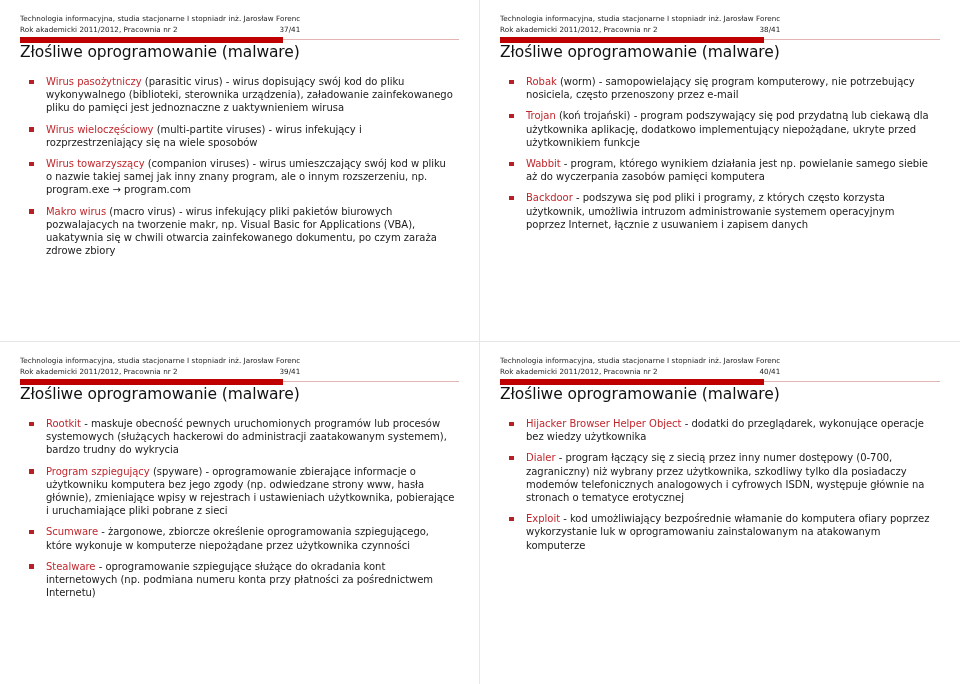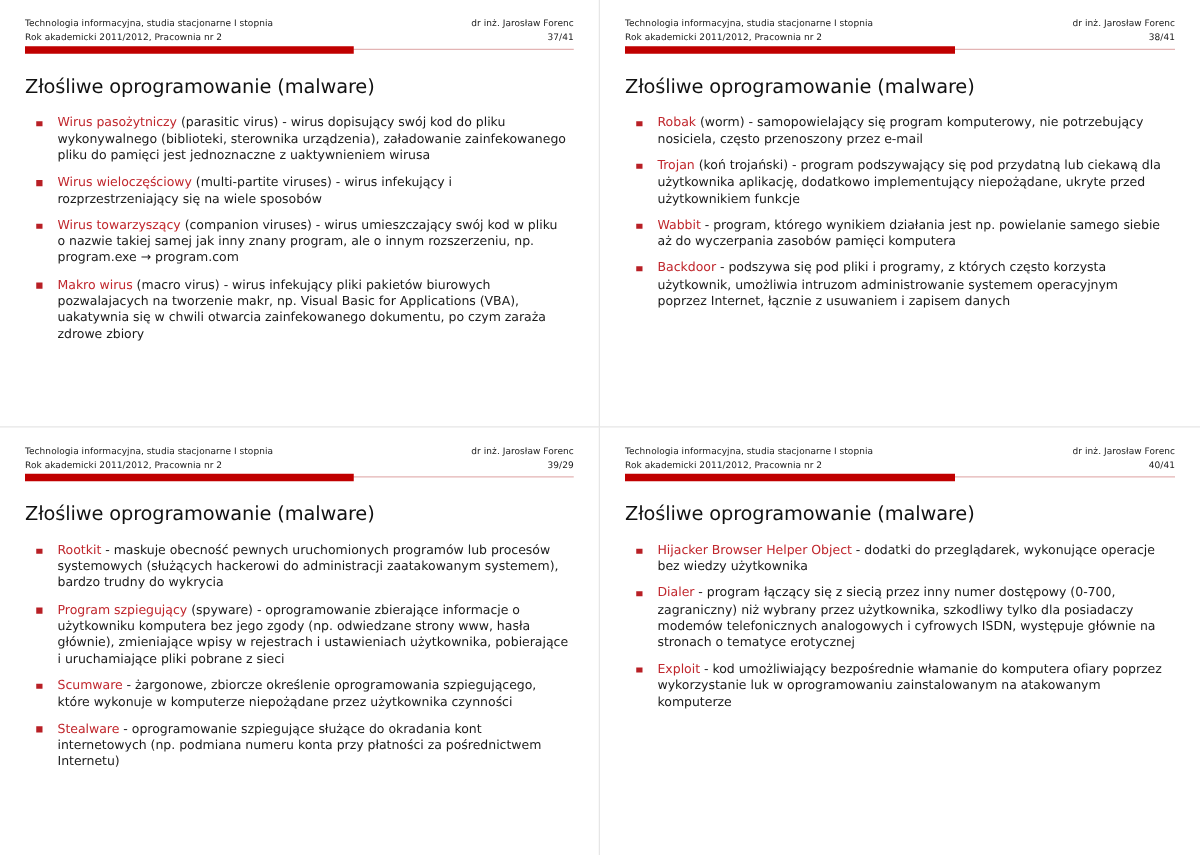--- a/index.html
+++ b/index.html
@@ -34,21 +34,21 @@
 
   .slide-inner {
     width: 100%;
     height: 100%;
     position: relative;
   }
 
   
   .sheader {
     display: flex;
-    justify-content: space-between;
+    justify-content: flex-start;
     align-items: flex-start;
     padding: 0 2px 0 2px;
   }
   .sheader-left,
   .sheader-right {
     font-size: 7.2px;
     line-height: 10.5px;
     color: #1a1a1a;
     letter-spacing: 0.05px;
     white-space: nowrap;
@@ -74,21 +74,20 @@
     position: absolute;
     left: 0;
     top: 0;
     width: 60%;
     height: 6px;
     background: #c00000;
   }
 
   
   .stitle {
-    margin-top: 17px;
     margin-left: 2px;
     font-size: 15.5px;
     line-height: 19px;
     font-weight: normal;
     color: #111111;
     letter-spacing: -0.1px;
   }
 
   
   ul.bullets {
@@ -177,21 +176,21 @@
 
   <div class="slide col-left">
     <div class="slide-inner">
       <div class="sheader">
         <div class="sheader-left">
           <div>Technologia informacyjna, studia stacjonarne I stopnia</div>
           <div>Rok akademicki 2011/2012, Pracownia nr 2</div>
         </div>
         <div class="sheader-right">
           <div>dr inż. Jarosław Forenc</div>
-          <div>39/29</div>
+          <div>39/41</div>
         </div>
       </div>
       <div class="rule">
         <div class="rule-thin"></div>
         <div class="rule-thick"></div>
       </div>
       <div class="stitle">Złośliwe oprogramowanie (malware)</div>
       <ul class="bullets">
           <li><span class="marker"></span><span class="term">Rootkit</span><span> - maskuje obecność pewnych uruchomionych programów lub procesów systemowych (służących hackerowi do administracji zaatakowanym systemem), bardzo trudny do wykrycia</span></li>
           <li><span class="marker"></span><span class="term">Program szpiegujący</span><span> (spyware) - oprogramowanie zbierające informacje o użytkowniku komputera bez jego zgody (np. odwiedzane strony www, hasła głównie), zmieniające wpisy w rejestrach i ustawieniach użytkownika, pobierające i uruchamiające pliki pobrane z sieci</span></li>

